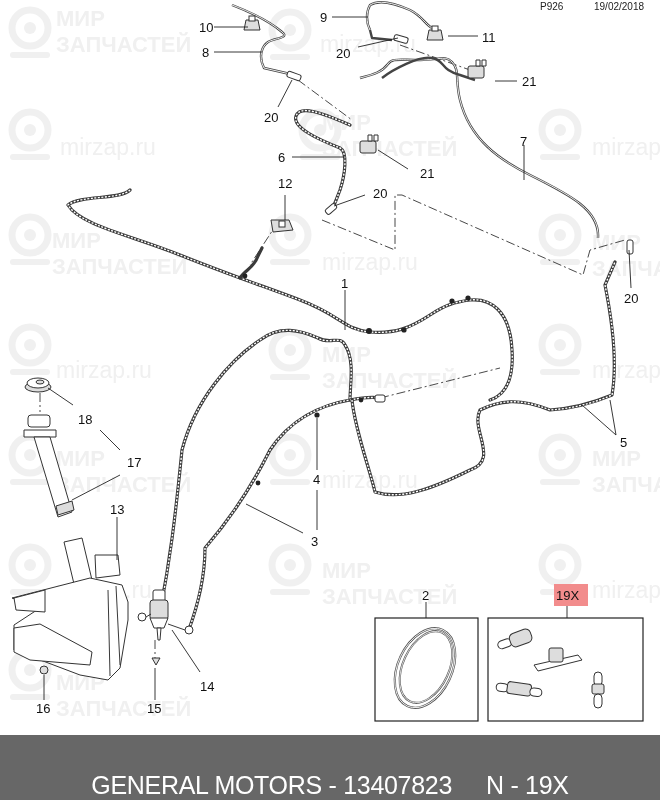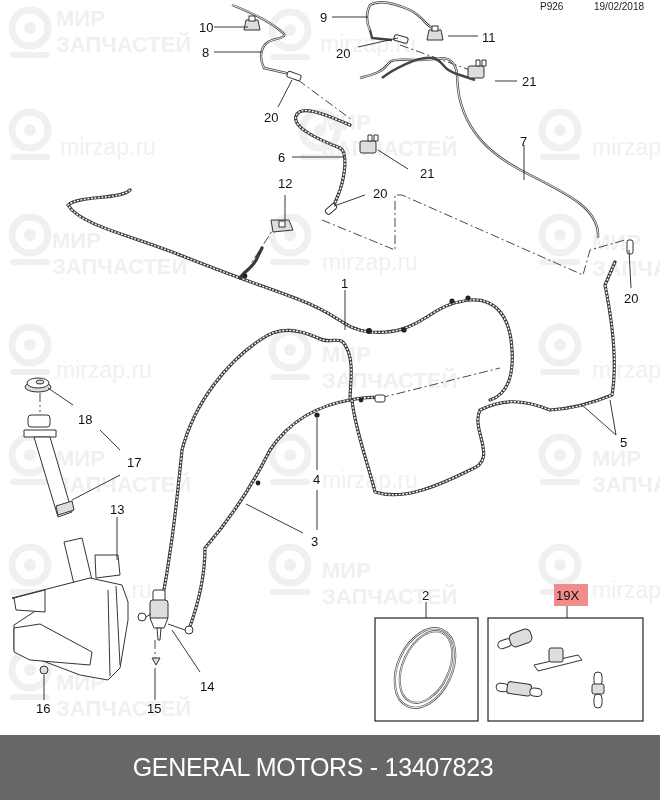--- a/index.html
+++ b/index.html
@@ -15,21 +15,21 @@
     .pipe-in { fill: none; stroke: #fff; stroke-width: 0.9; }
     .dash { fill: none; stroke: #333; stroke-width: 0.9; stroke-dasharray: 9 3 2 3; }
     .leader { fill: none; stroke: #222; stroke-width: 0.9; }
     .part { fill: #fff; stroke: #333; stroke-width: 1; }
     .part-g { fill: #ddd; stroke: #333; stroke-width: 1; }
     .clip { fill: #222; }
     .callout { font-family: "Liberation Sans", sans-serif; font-size: 13px; fill: #111; }
     .meta { font-family: "Liberation Sans", sans-serif; font-size: 10px; fill: #222; }
     .box { fill: #fff; stroke: #222; stroke-width: 1.2; }
     .hl { fill: #f28c8c; }
-    #footer { position: absolute; left: 0; top: 735px; width: 660px; height: 65px; background: #676767; display: flex; align-items: center; justify-content: center; }
+    #footer { position: absolute; left: 0; top: 735px; width: 660px; height: 65px; background: #676767; display: flex; align-items: flex-end; justify-content: center; }
     #footer .ft { color: #ffffff; font-family: "Liberation Sans", sans-serif; font-size: 25px; letter-spacing: -0.3px; white-space: pre; }
     #footer .gap { display: inline-block; width: 34px; }
   </style>
 </head>
 <body>
 
 <svg id="diagram" viewBox="0 0 660 735" xmlns="http://www.w3.org/2000/svg">
 
   <g>
     <g transform="translate(30,28)">
@@ -387,13 +387,14 @@
       <rect class="part" x="-4" y="-18" width="8" height="14" rx="4"></rect>
       <rect class="part-g" x="-6" y="-6" width="12" height="10" rx="2"></rect>
       <rect class="part" x="-4" y="4" width="8" height="14" rx="4"></rect>
     </g>
   </g>
 </svg>
 
 <div id="footer">
   <span class="ft">GENERAL MOTORS - 13407823</span>
   <span class="gap"></span>
+  <span class="ft">N - 19X</span>
 </div>
 
 </body></html>

